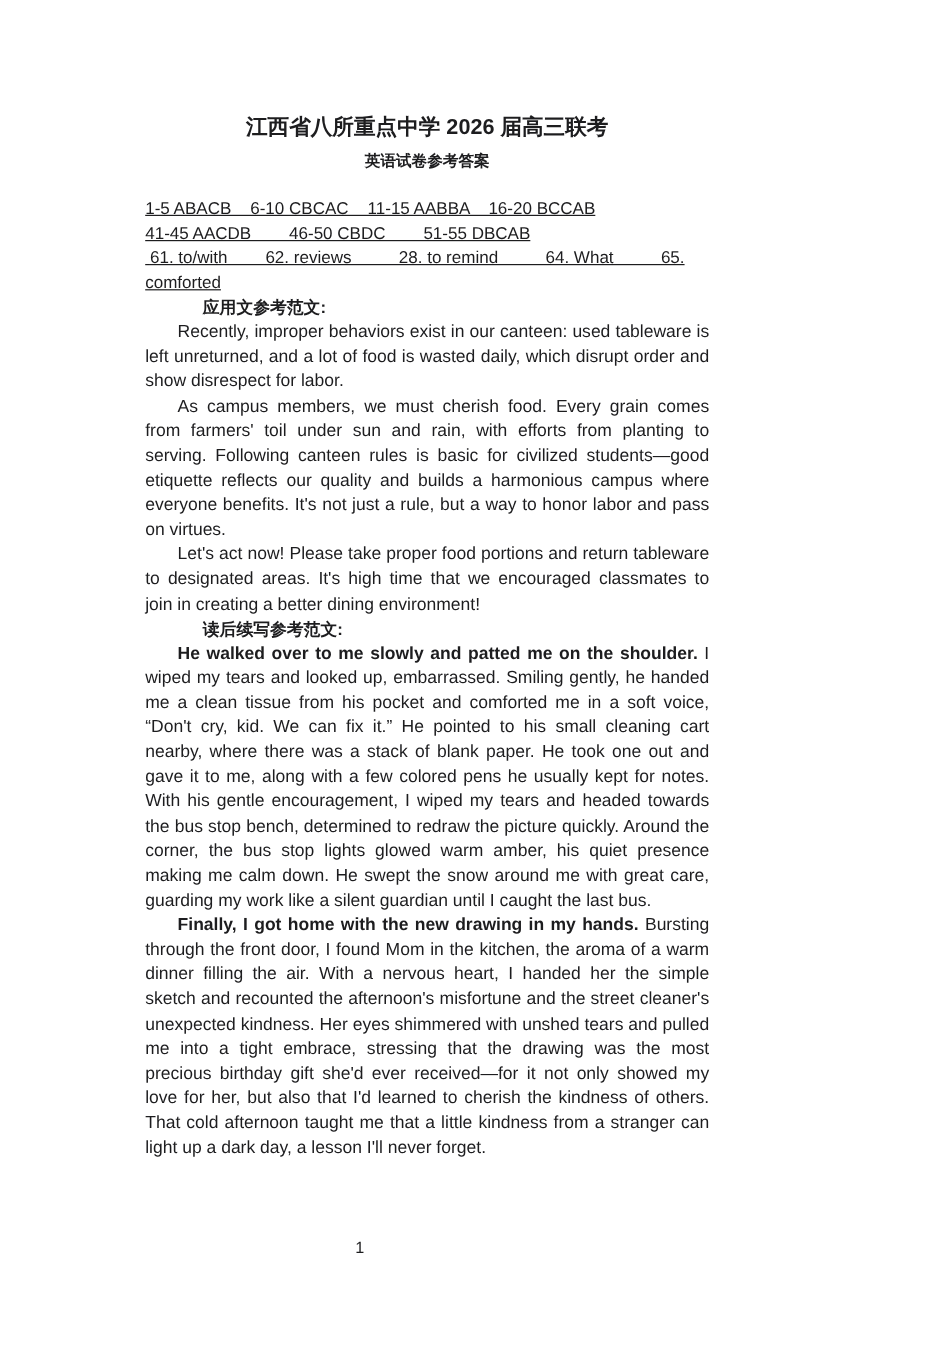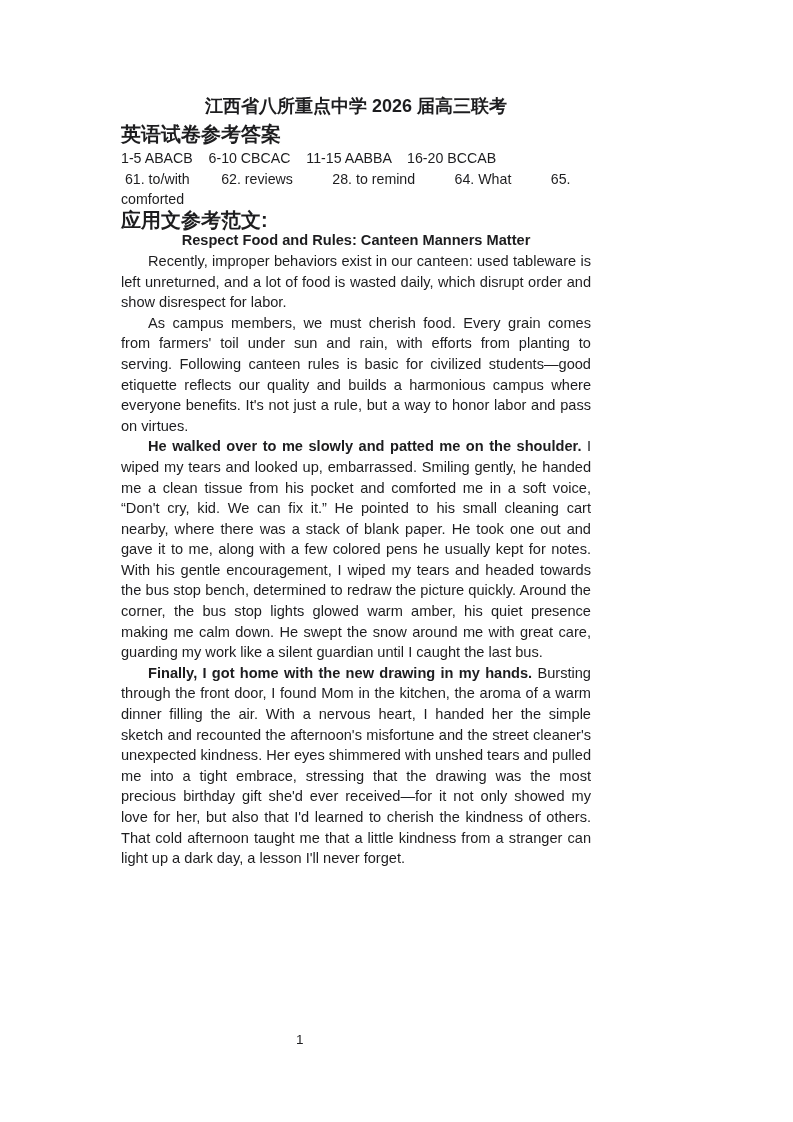--- a/index.html
+++ b/index.html
@@ -17,35 +17,39 @@
     padding: 92px 117px 0 121px;
     overflow: hidden;
   }
   .doc-title {
     text-align: center;
     font-size: 18px;
     font-weight: bold;
     line-height: 28px;
   }
   .doc-subtitle {
-    font-size: 20px;
+    text-align: center;
+    font-size: 13px;
     font-weight: bold;
     line-height: 28px;
+    margin-bottom: 16px;
   }
   .answers {
     font-size: 14.2px;
     line-height: 20.6px;
+    text-decoration: underline;
   }
   .ans-line {
     white-space: pre-wrap;
   }
   .section-label {
-    font-size: 20px;
+    font-size: 14px;
     font-weight: bold;
     line-height: 20.6px;
+    margin-left: 48px;
   }
   .essay-title {
     text-align: center;
     font-size: 14.6px;
     font-weight: bold;
     line-height: 20.6px;
   }
   .para {
     font-size: 14.6px;
     line-height: 20.6px;
@@ -65,31 +69,33 @@
 </head>
 <body>
 
 <div class="page">
 
   <div class="doc-title">江西省八所重点中学 2026 届高三联考</div>
   <div class="doc-subtitle">英语试卷参考答案</div>
 
   <div class="answers">
     <div class="ans-line">1-5 ABACB    6-10 CBCAC    11-15 AABBA    16-20 BCCAB</div>
+    <div class="ans-line">41-45 AACDB        46-50 CBDC        51-55 DBCAB</div>
     <div class="ans-line"> 61. to/with        62. reviews          28. to remind          64. What          65.</div>
     <div class="ans-line">comforted</div>
   </div>
 
   <div class="section-label">应用文参考范文:</div>
 
-  <div class="essay-title">Respect Food and Rules: Canteen Manners Matter</div>
 
   <p class="para">Recently, improper behaviors exist in our canteen: used tableware is left unreturned, and a lot of food is wasted daily, which disrupt order and show disrespect for labor.</p>
   <p class="para">As campus members, we must cherish food. Every grain comes from farmers' toil under sun and rain, with efforts from planting to serving. Following canteen rules is basic for civilized students—good etiquette reflects our quality and builds a harmonious campus where everyone benefits. It's not just a rule, but a way to honor labor and pass on virtues.</p>
+  <p class="para">Let's act now! Please take proper food portions and return tableware to designated areas. It's high time that we encouraged classmates to join in creating a better dining environment!</p>
 
+  <div class="section-label">读后续写参考范文:</div>
 
   <p class="para"><span class="lead">He walked over to me slowly and patted me on the shoulder.</span><span> I wiped my tears and looked up, embarrassed. Smiling gently, he handed me a clean tissue from his pocket and comforted me in a soft voice, “Don't cry, kid. We can fix it.” He pointed to his small cleaning cart nearby, where there was a stack of blank paper. He took one out and gave it to me, along with a few colored pens he usually kept for notes. With his gentle encouragement, I wiped my tears and headed towards the bus stop bench, determined to redraw the picture quickly. Around the corner, the bus stop lights glowed warm amber, his quiet presence making me calm down. He swept the snow around me with great care, guarding my work like a silent guardian until I caught the last bus.</span></p>
 
   <p class="para"><span class="lead">Finally, I got home with the new drawing in my hands.</span><span> Bursting through the front door, I found Mom in the kitchen, the aroma of a warm dinner filling the air. With a nervous heart, I handed her the simple sketch and recounted the afternoon's misfortune and the street cleaner's unexpected kindness. Her eyes shimmered with unshed tears and pulled me into a tight embrace, stressing that the drawing was the most precious birthday gift she'd ever received—for it not only showed my love for her, but also that I'd learned to cherish the kindness of others. That cold afternoon taught me that a little kindness from a stranger can light up a dark day, a lesson I'll never forget.</span></p>
 
   <div class="page-number">1</div>
 
 </div>
 
 </body></html>

